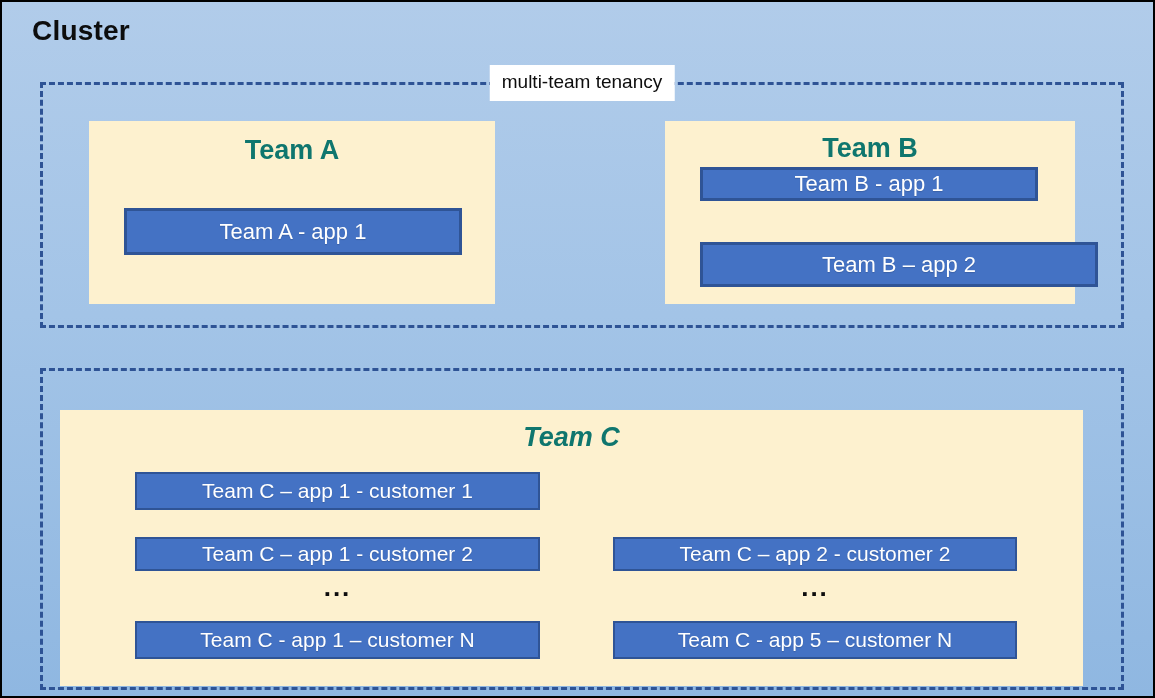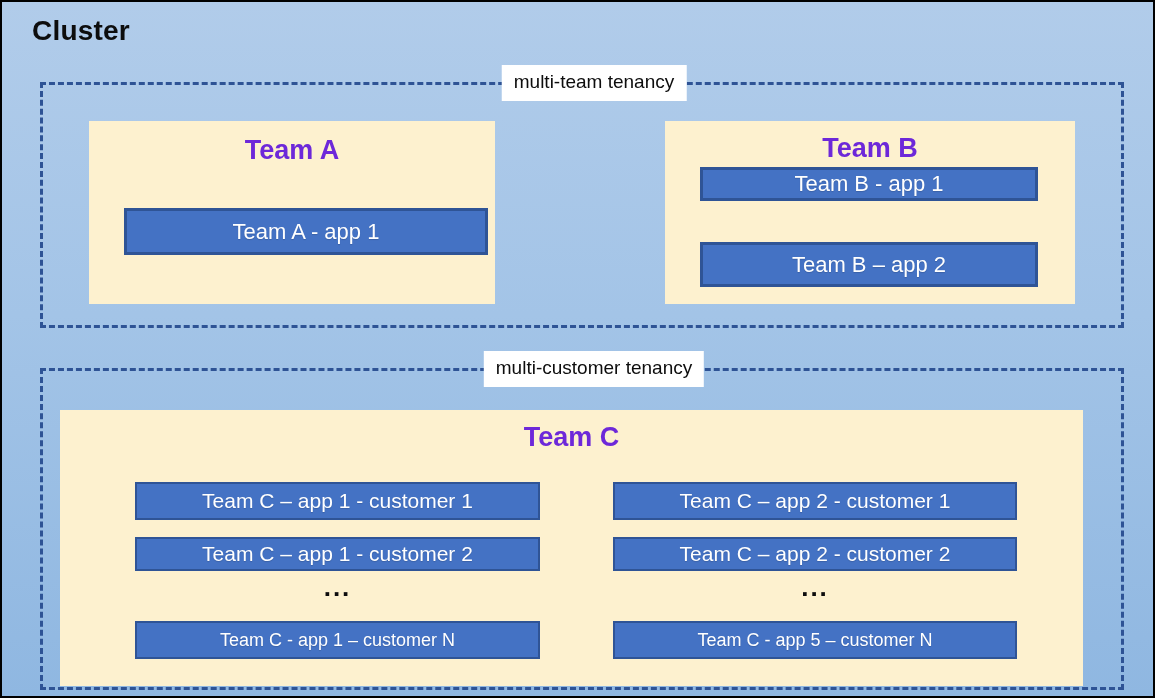--- a/index.html
+++ b/index.html
@@ -38,68 +38,67 @@
     top: -20px;
     left: 50%;
     transform: translateX(-50%);
     background: #ffffff;
     color: #0d0d0d;
     font-size: 19px;
     line-height: 1.2;
     padding: 6px 12px 7px 12px;
     white-space: nowrap;
     z-index: 5;
-    margin-left: 12px;
   }
   .team-box {
     position: absolute;
     box-sizing: border-box;
     background: #FDF1CF;
   }
   .team-title {
     position: absolute;
     left: 0;
     right: 0;
     text-align: center;
     font-size: 27px;
     font-weight: bold;
-    color: #6d28d9;
+    color: #0f766e;
   }
   .app-box {
     position: absolute;
     box-sizing: border-box;
     background: #4472C4;
     color: #ffffff;
     display: flex;
     align-items: center;
     justify-content: center;
     font-size: 22px;
     white-space: nowrap;
     text-shadow: 0 1px 1px rgba(0,0,0,0.15);
   }
   .app-box.thick-border { border: 3px solid #2F5496; }
   .app-box.thin-border  { border: 2px solid #2F5496; }
   
   .team-a { left: 46px; top: 36px; width: 406px; height: 183px; }
   .team-a .team-title { top: 14px; }
-  .team-a .app-1 { left: 35px; top: 87px; width: 364px; height: 47px; }
+  .team-a .app-1 { left: 35px; top: 87px; width: 338px; height: 47px; }
   
   .team-b { left: 622px; top: 36px; width: 410px; height: 183px; }
   .team-b .team-title { top: 12px; }
   .team-b .app-1 { left: 35px; top: 46px;  width: 338px; height: 34px; }
-  .team-b .app-2 { left: 35px; top: 121px; width: 338px; height: 45px; }
+  .team-b .app-2 { left: 35px; top: 121px; width: 398px; height: 45px; }
   
   .team-c { left: 17px; top: 39px; width: 1023px; height: 276px; }
-  .team-c .team-title { top: 12px; }
+  .team-c .team-title { top: 12px; font-style: italic; }
   .tc-col { position: absolute; top: 0; height: 100%; }
   .tc-col-1 { left: 75px;  width: 405px; }
   .tc-col-2 { left: 553px; width: 404px; }
-  .tc-col .row-1 { left: 0; top: 72px;  width: 100%; height: 38px; font-size: 21px; }
+  .tc-col .row-1 { left: 0; top: 62px;  width: 100%; height: 38px; font-size: 21px; }
   .tc-col .row-2 { left: 0; top: 127px; width: 100%; height: 34px; font-size: 21px; }
-  .tc-col .row-n { left: 0; top: 211px; width: 100%; height: 38px; font-size: 18px; }
+  .tc-col .row-n { left: 0; top: 211px; width: 100%; height: 38px; font-size: 21px; }
   .ellipsis-row {
     position: absolute;
     left: 0;
     top: 166px;
     width: 100%;
     height: 34px;
     text-align: center;
     font-size: 26px;
     font-weight: bold;
     color: #0d0d0d;
@@ -125,34 +124,32 @@
 
     <div class="team-box team-b">
       <div class="team-title">Team B</div>
       <div class="app-box thick-border app-1">Team B - app 1</div>
       <div class="app-box thick-border app-2">Team B – app 2</div>
     </div>
   </div>
 
   <div class="dashed-box multi-customer">
 
-    <div class="group-label">multi-customer tenancy</div>
 
     <div class="team-box team-c">
       <div class="team-title">Team C</div>
 
       <div class="tc-col tc-col-1">
         <div class="app-box thin-border row-1">Team C – app 1 - customer 1</div>
         <div class="app-box thin-border row-2">Team C – app 1 - customer 2</div>
         <div class="ellipsis-row">...</div>
         <div class="app-box thin-border row-n">Team C - app 1 – customer N</div>
       </div>
 
       <div class="tc-col tc-col-2">
-        <div class="app-box thin-border row-1">Team C – app 2 - customer 1</div>
         <div class="app-box thin-border row-2">Team C – app 2 - customer 2</div>
         <div class="ellipsis-row">...</div>
         <div class="app-box thin-border row-n">Team C - app 5 – customer N</div>
       </div>
     </div>
   </div>
 
 </div>
 
 </body></html>

